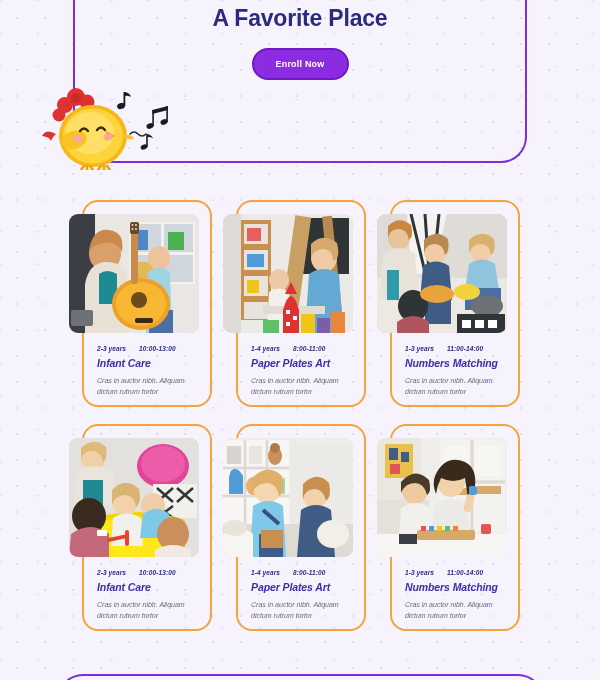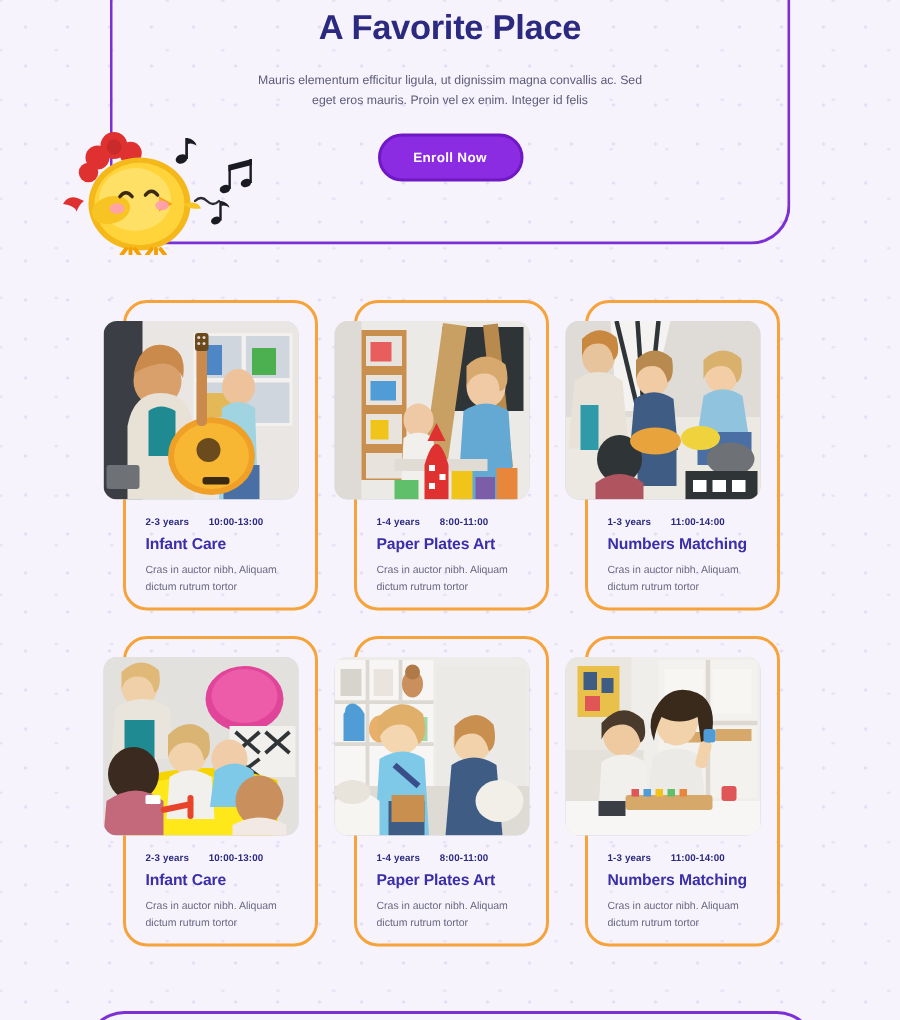--- a/index.html
+++ b/index.html
@@ -127,20 +127,21 @@
   }
   .card-img svg { display: block; width: 100%; height: 100%; }
 
   .card-body {
     position: absolute;
     left: 0;
     top: 143px;
     width: 100%;
     padding: 0 13px;
     box-sizing: border-box;
+    font-style: italic;
   }
   .card-meta {
     display: flex;
     gap: 13px;
     color: #2b2a80;
     font-size: 6.5px;
     font-weight: bold;
     letter-spacing: .1px;
   }
   .card-title {
@@ -173,21 +174,20 @@
 </head>
 <body>
 
 <div class="dot-texture"></div>
 
 <section class="hero">
   <div class="hero-inner">
     <h1 class="hero-title">
       <span class="line">A Favorite Place</span>
     </h1>
-    <p class="hero-sub">Mauris elementum efficitur ligula, ut dignissim magna convallis ac. Sed eget eros mauris. Proin vel ex enim. Integer id felis</p>
     <div class="hero-cta-wrap">
       <button class="hero-cta">Enroll Now</button>
     </div>
   </div>
 </section>
 
 <div class="mascot">
   <svg viewBox="0 0 150 86" xmlns="http://www.w3.org/2000/svg">
 
     <g fill="#e03131">

